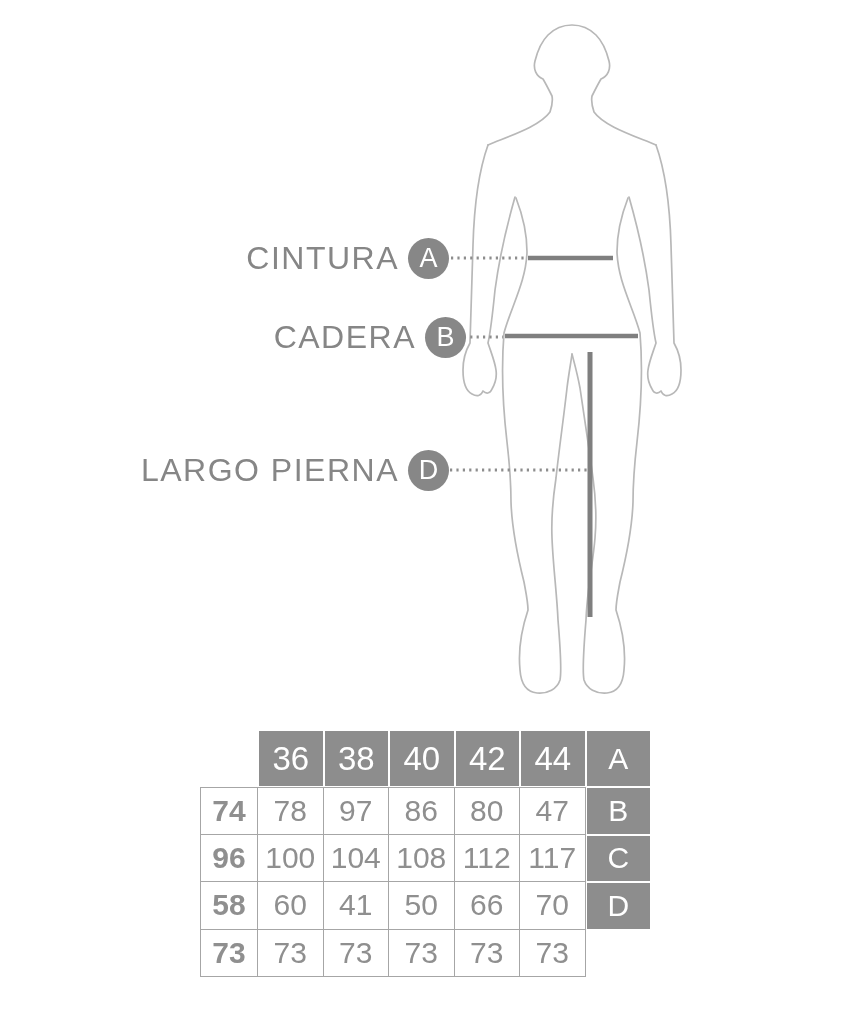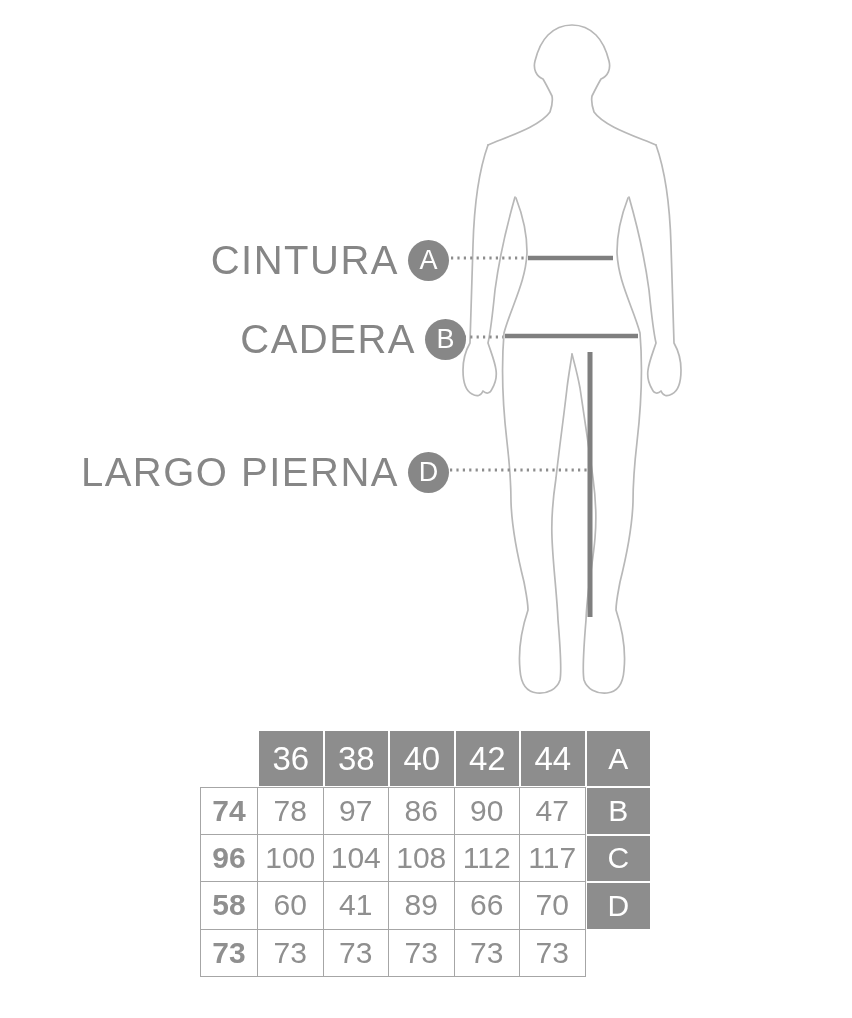--- a/index.html
+++ b/index.html
@@ -5,21 +5,21 @@
   html,body{margin:0;padding:0;}
   body{
     width:852px;height:1018px;position:relative;background:#ffffff;
     font-family:"Liberation Sans", sans-serif;overflow:hidden;
   }
   
   .figure-wrap{position:absolute;left:400px;top:10px;width:320px;height:700px;}
   
   .measure-row{position:absolute;display:flex;align-items:center;gap:9px;}
   .measure-row .m-label{
-    color:#868686;font-size:40px;letter-spacing:1.5px;white-space:nowrap;
+    color:#868686;font-size:32px;letter-spacing:1.5px;white-space:nowrap;
   }
   .badge{
     width:41px;height:41px;border-radius:50%;background:#878787;color:#ffffff;
     display:flex;align-items:center;justify-content:center;
     font-size:27px;line-height:1;
   }
   #row-cintura{top:238px;right:403px;}
   #row-cadera{top:317px;right:386px;}
   #row-largo{top:450px;right:403px;}
   
@@ -159,36 +159,36 @@
   <div class="cell head-cell">38</div>
   <div class="cell head-cell">40</div>
   <div class="cell head-cell">42</div>
   <div class="cell head-cell">44</div>
 
   <div class="cell label-cell">A</div>
   <div class="cell data-cell first-row first-col">74</div>
   <div class="cell data-cell first-row">78</div>
   <div class="cell data-cell first-row">97</div>
   <div class="cell data-cell first-row">86</div>
-  <div class="cell data-cell first-row">90</div>
+  <div class="cell data-cell first-row">80</div>
   <div class="cell data-cell first-row">47</div>
 
   <div class="cell label-cell">B</div>
   <div class="cell data-cell first-col">96</div>
   <div class="cell data-cell">100</div>
   <div class="cell data-cell">104</div>
   <div class="cell data-cell">108</div>
   <div class="cell data-cell">112</div>
   <div class="cell data-cell">117</div>
 
   <div class="cell label-cell">C</div>
   <div class="cell data-cell first-col">58</div>
   <div class="cell data-cell">60</div>
   <div class="cell data-cell">41</div>
-  <div class="cell data-cell">89</div>
+  <div class="cell data-cell">50</div>
   <div class="cell data-cell">66</div>
   <div class="cell data-cell">70</div>
 
   <div class="cell label-cell">D</div>
   <div class="cell data-cell first-col">73</div>
   <div class="cell data-cell">73</div>
   <div class="cell data-cell">73</div>
   <div class="cell data-cell">73</div>
   <div class="cell data-cell">73</div>
   <div class="cell data-cell">73</div>

